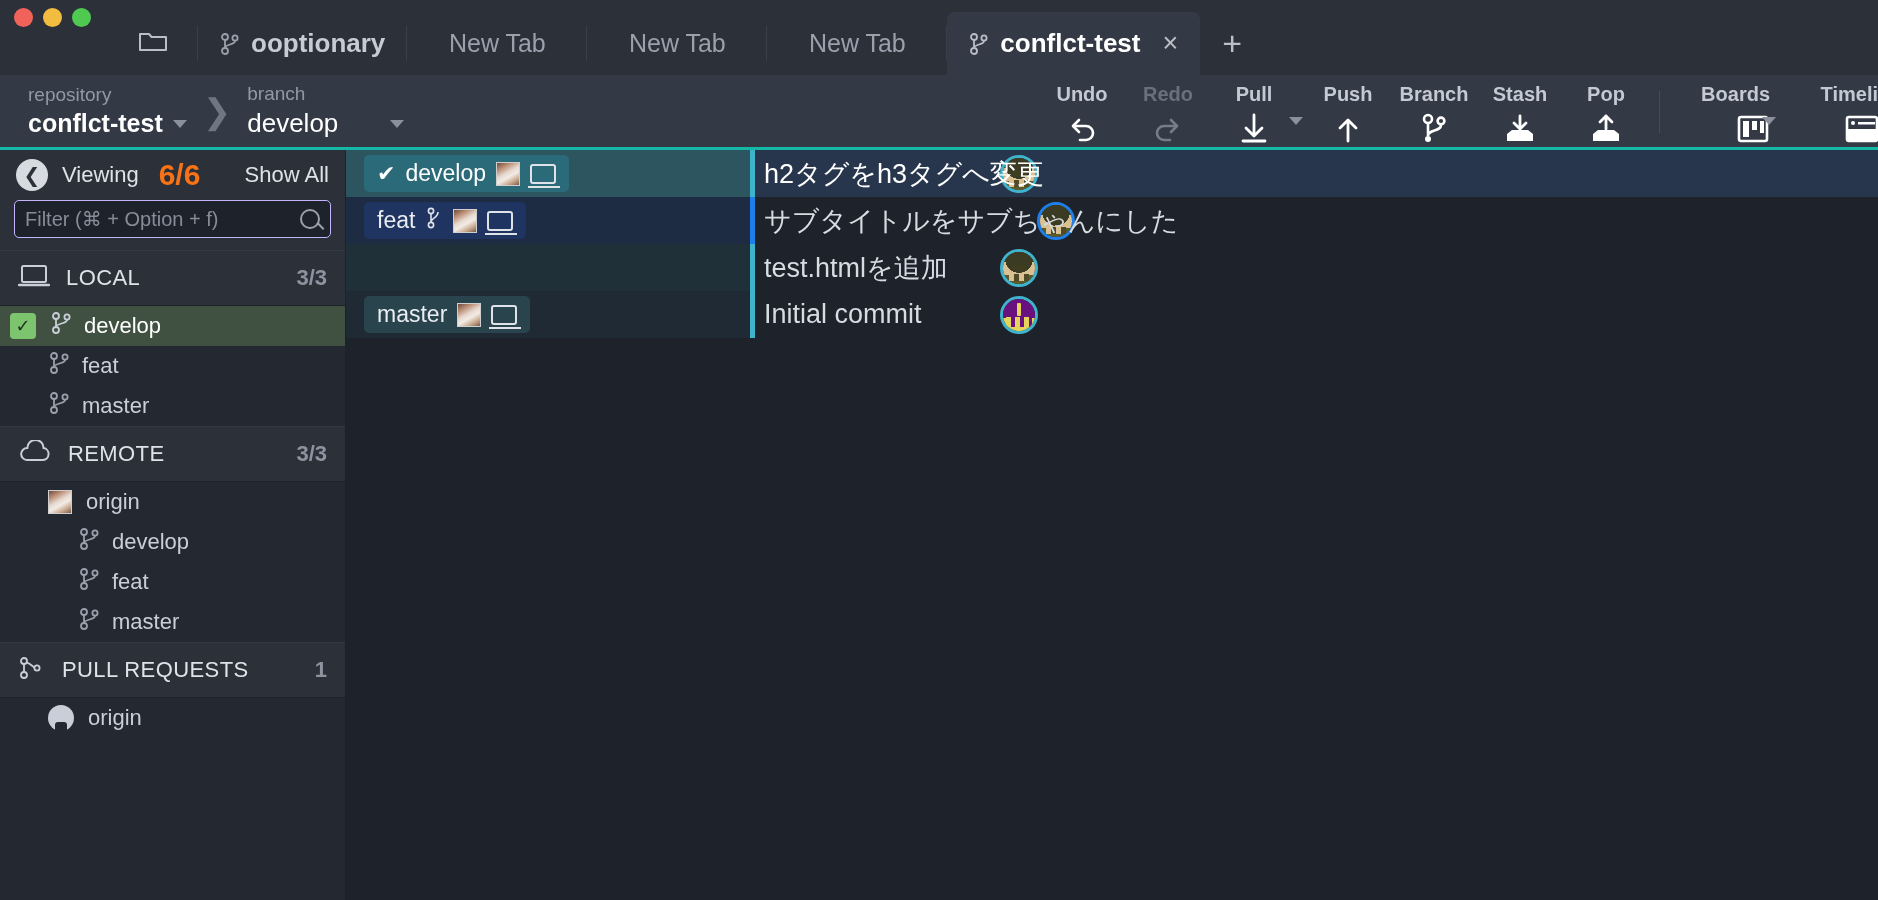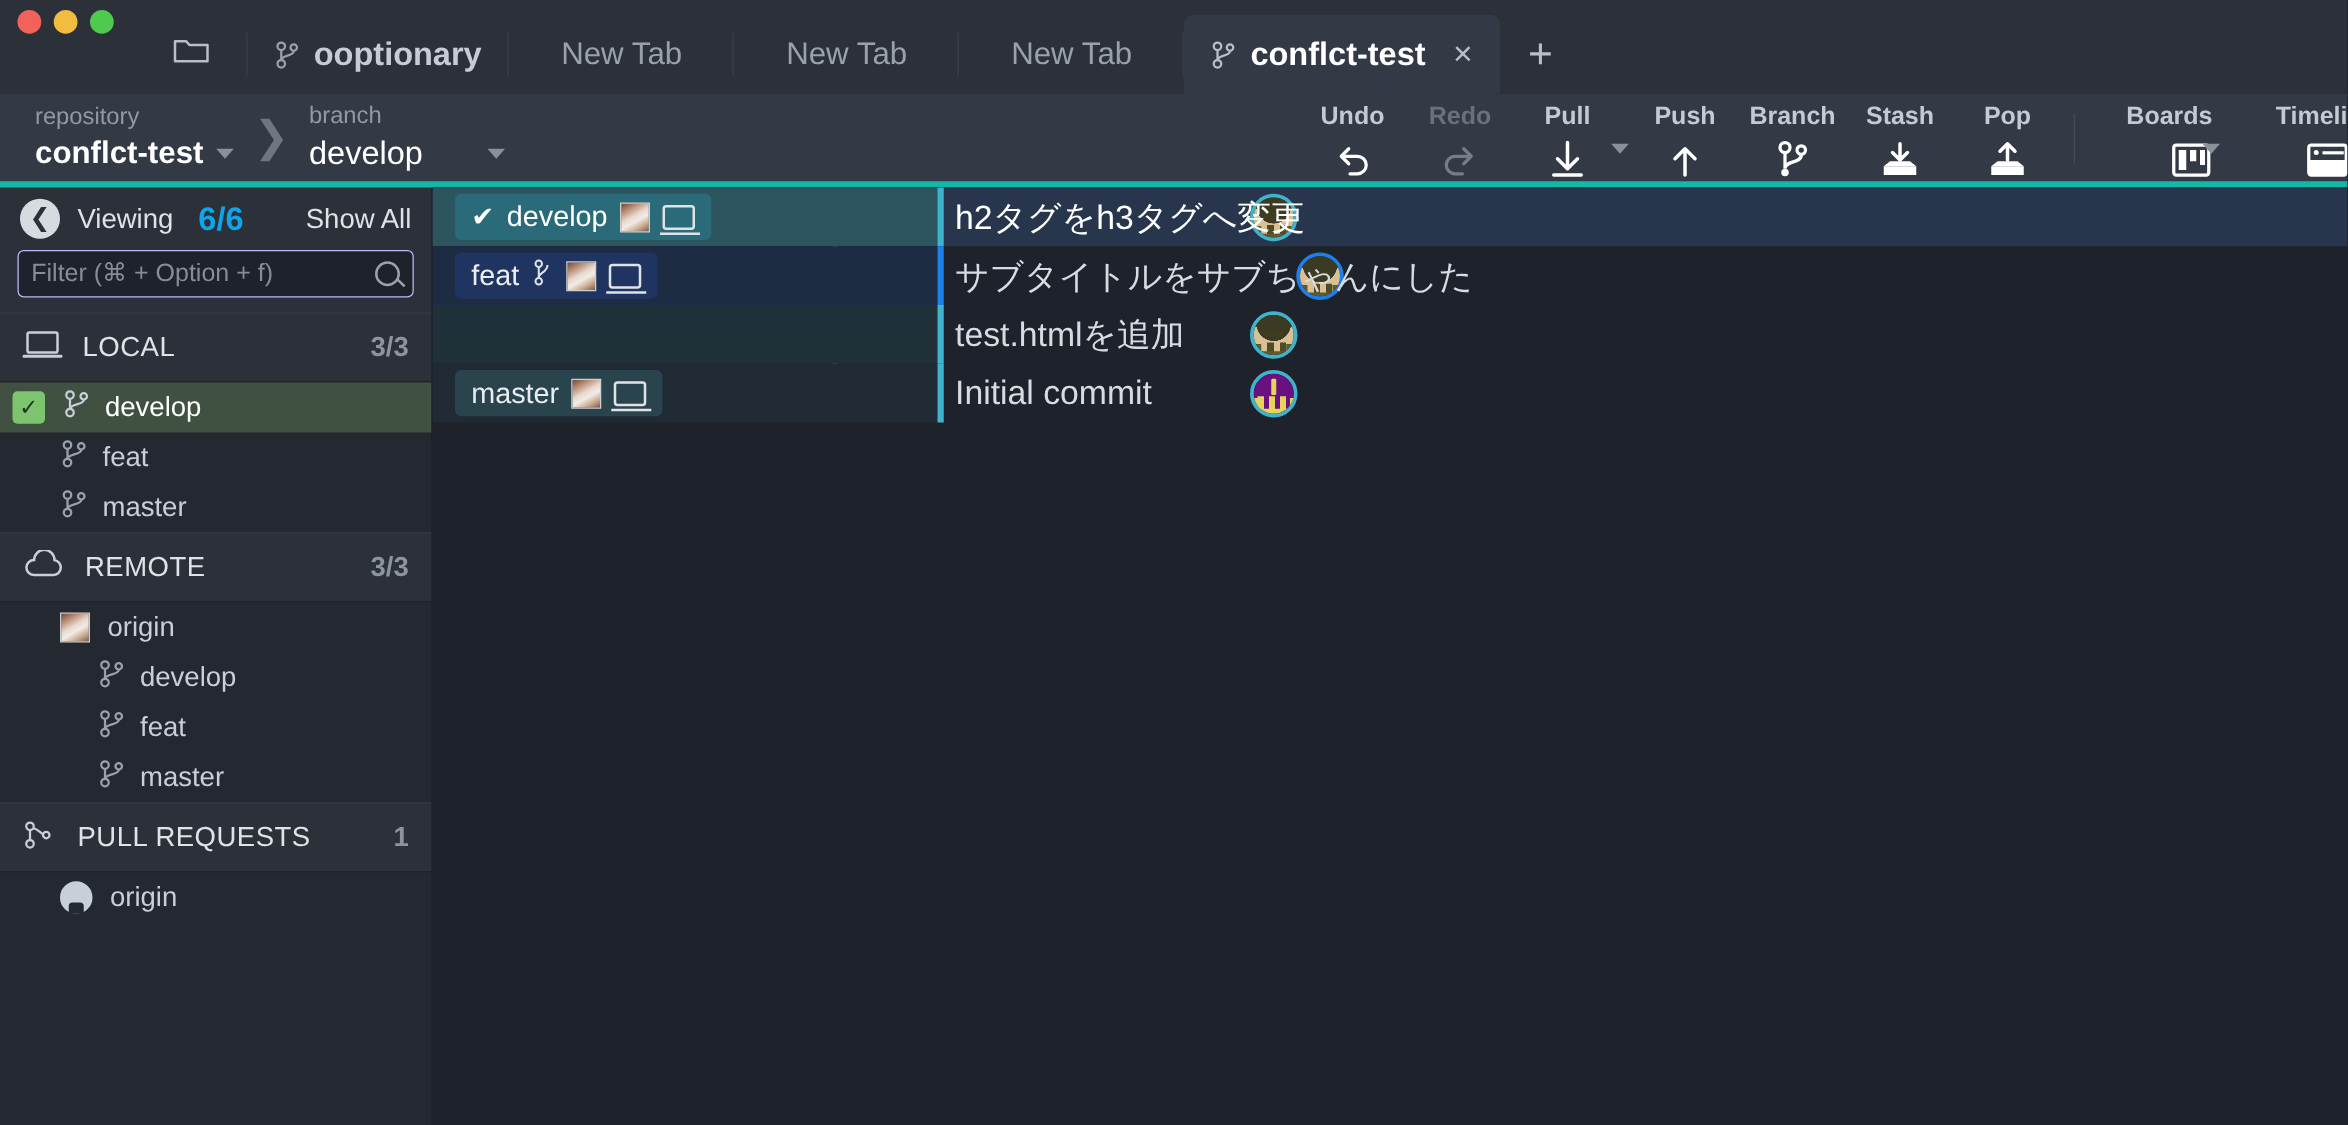--- a/index.html
+++ b/index.html
@@ -41,21 +41,21 @@
   .tab.active .closeX { color: #b9bec7; font-size: 27px; margin-left: 10px; font-weight: normal; }
   .newtab-plus {
     width: 64px; height: 63px; display: flex; align-items: center; justify-content: center;
     color: #b9bec7; font-size: 34px; font-weight: 300;
   }
   .branch-ico { display: inline-block; width: 19px; height: 24px; }
 
   
   .toolbar {
     height: 75px; background: #343a45; display: flex; align-items: stretch;
-    flex: 0 0 75px; position: relative; border-bottom: 5px solid #14b8a6;
+    flex: 0 0 75px; position: relative; border-bottom: 3px solid #14b8a6;
   }
   .tb-left { display: flex; align-items: center; padding-left: 28px; gap: 0; }
   .tb-field { display: flex; flex-direction: column; justify-content: center; }
   .tb-field .lbl { color: #9199a5; font-size: 19px; margin-bottom: 3px; }
   .tb-field .val { color: #ffffff; font-size: 25px; font-weight: bold; display: flex; align-items: center; gap: 10px; }
   .tb-field .val.branchval { font-weight: normal; font-size: 26px; }
   .caret-d {
     width: 0; height: 0; border-left: 7px solid transparent; border-right: 7px solid transparent;
     border-top: 8px solid #8a919d;
   }
@@ -84,21 +84,21 @@
   .sb-top { background: #2b3039; padding: 0; }
   .viewing-row {
     height: 50px; display: flex; align-items: center; padding: 0 16px; gap: 14px;
   }
   .back-circle {
     width: 32px; height: 32px; border-radius: 50%; background: #d7dbe0;
     display: flex; align-items: center; justify-content: center; color: #2b3039;
     font-size: 20px; line-height: 1; font-weight: bold;
   }
   .viewing-txt { color: #dfe3e8; font-size: 22px; }
-  .viewing-count { color: #0ea5e9; font-size: 26px; font-weight: bold; margin-left: 6px; }
+  .viewing-count { color: #f97316; font-size: 30px; font-weight: bold; margin-left: 6px; }
   .showall { margin-left: auto; color: #dfe3e8; font-size: 22px; }
   .filter-wrap { padding: 0 14px 12px 14px; }
   .filterbox {
     height: 38px; background: #1e222a; border: 1px solid #c4b5fd; border-radius: 5px;
     display: flex; align-items: center; padding: 0 10px; position: relative;
   }
   .filterbox input {
     background: transparent; border: none; outline: none; color: #cfd4db;
     font-size: 20px; width: 100%; font-family: inherit;
   }

